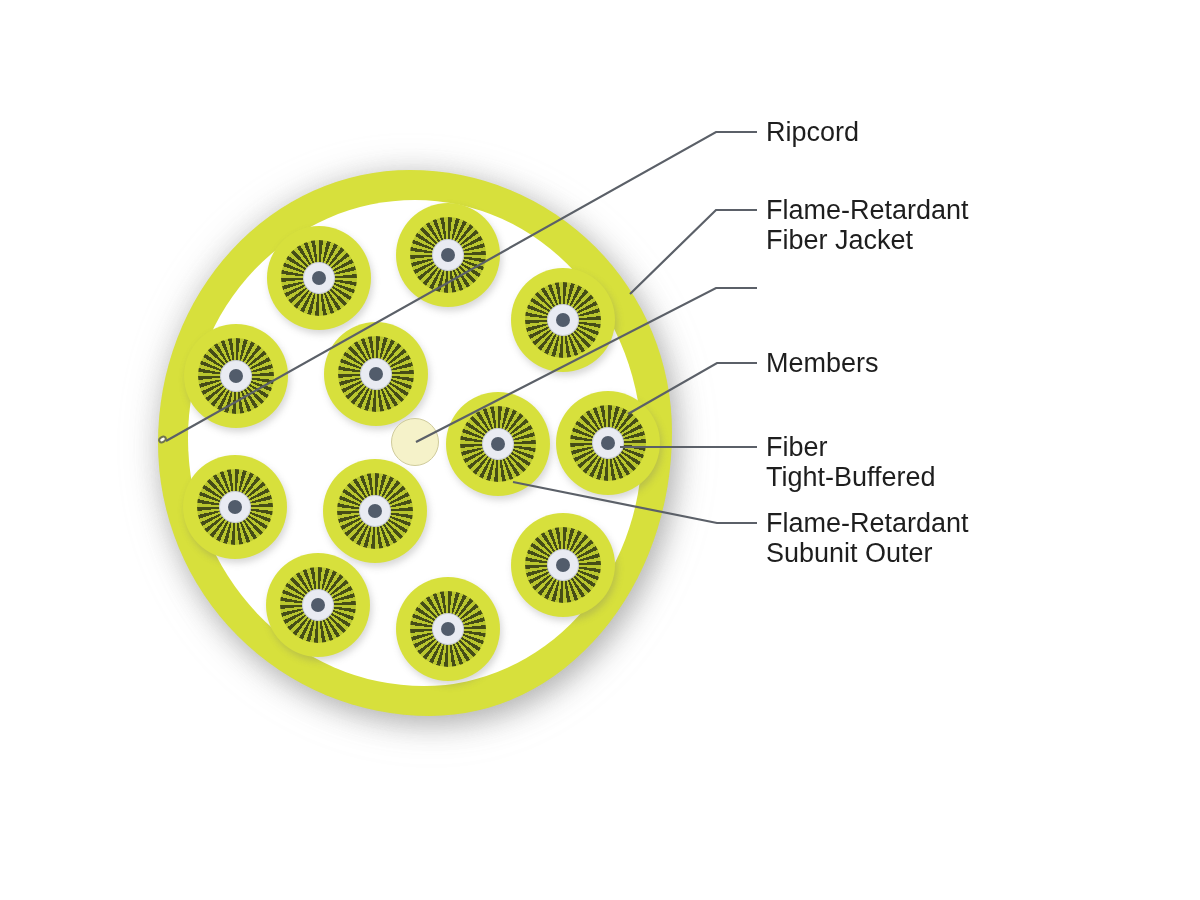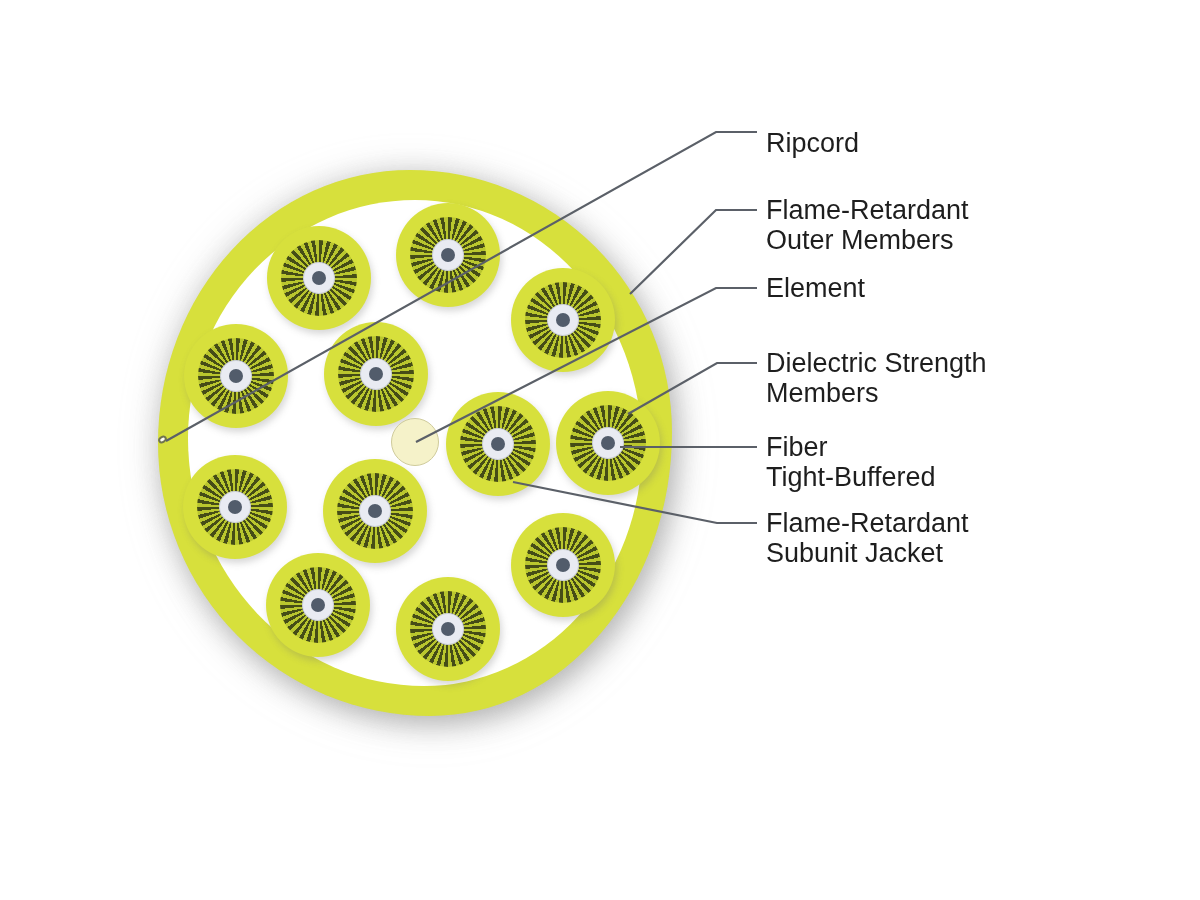--- a/index.html
+++ b/index.html
@@ -134,37 +134,35 @@
 
   <svg class="leaders" width="1200" height="900" viewBox="0 0 1200 900">
     <polyline class="leader" points="166,441 716,132 757,132"></polyline>
     <polyline class="leader" points="630,294 716,210 757,210"></polyline>
     <polyline class="leader" points="416,442 716,288 757,288"></polyline>
     <polyline class="leader" points="628,414 717,363 757,363"></polyline>
     <polyline class="leader" points="620,447 757,447"></polyline>
     <polyline class="leader" points="513,482 717,523 757,523"></polyline>
   </svg>
 
-  <div class="label" style="top:128px">
+  <div class="label" style="top:117px">
     <span>Ripcord</span>
     <span></span>
   </div>
   <div class="label" style="top:195px">
     <span>Flame-Retardant</span>
-    <span>Outer Members</span>
+    <span>Fiber Jacket</span>
   </div>
   <div class="label" style="top:273px">
-    <span>Element</span>
   </div>
   <div class="label" style="top:348px">
-    <span>Dielectric Strength</span>
     <span>Members</span>
   </div>
   <div class="label" style="top:432px">
     <span>Fiber</span>
     <span>Tight-Buffered</span>
   </div>
   <div class="label" style="top:508px">
     <span>Flame-Retardant</span>
-    <span>Subunit Jacket</span>
+    <span>Subunit Outer</span>
   </div>
 
 </div>
 
 </body></html>

